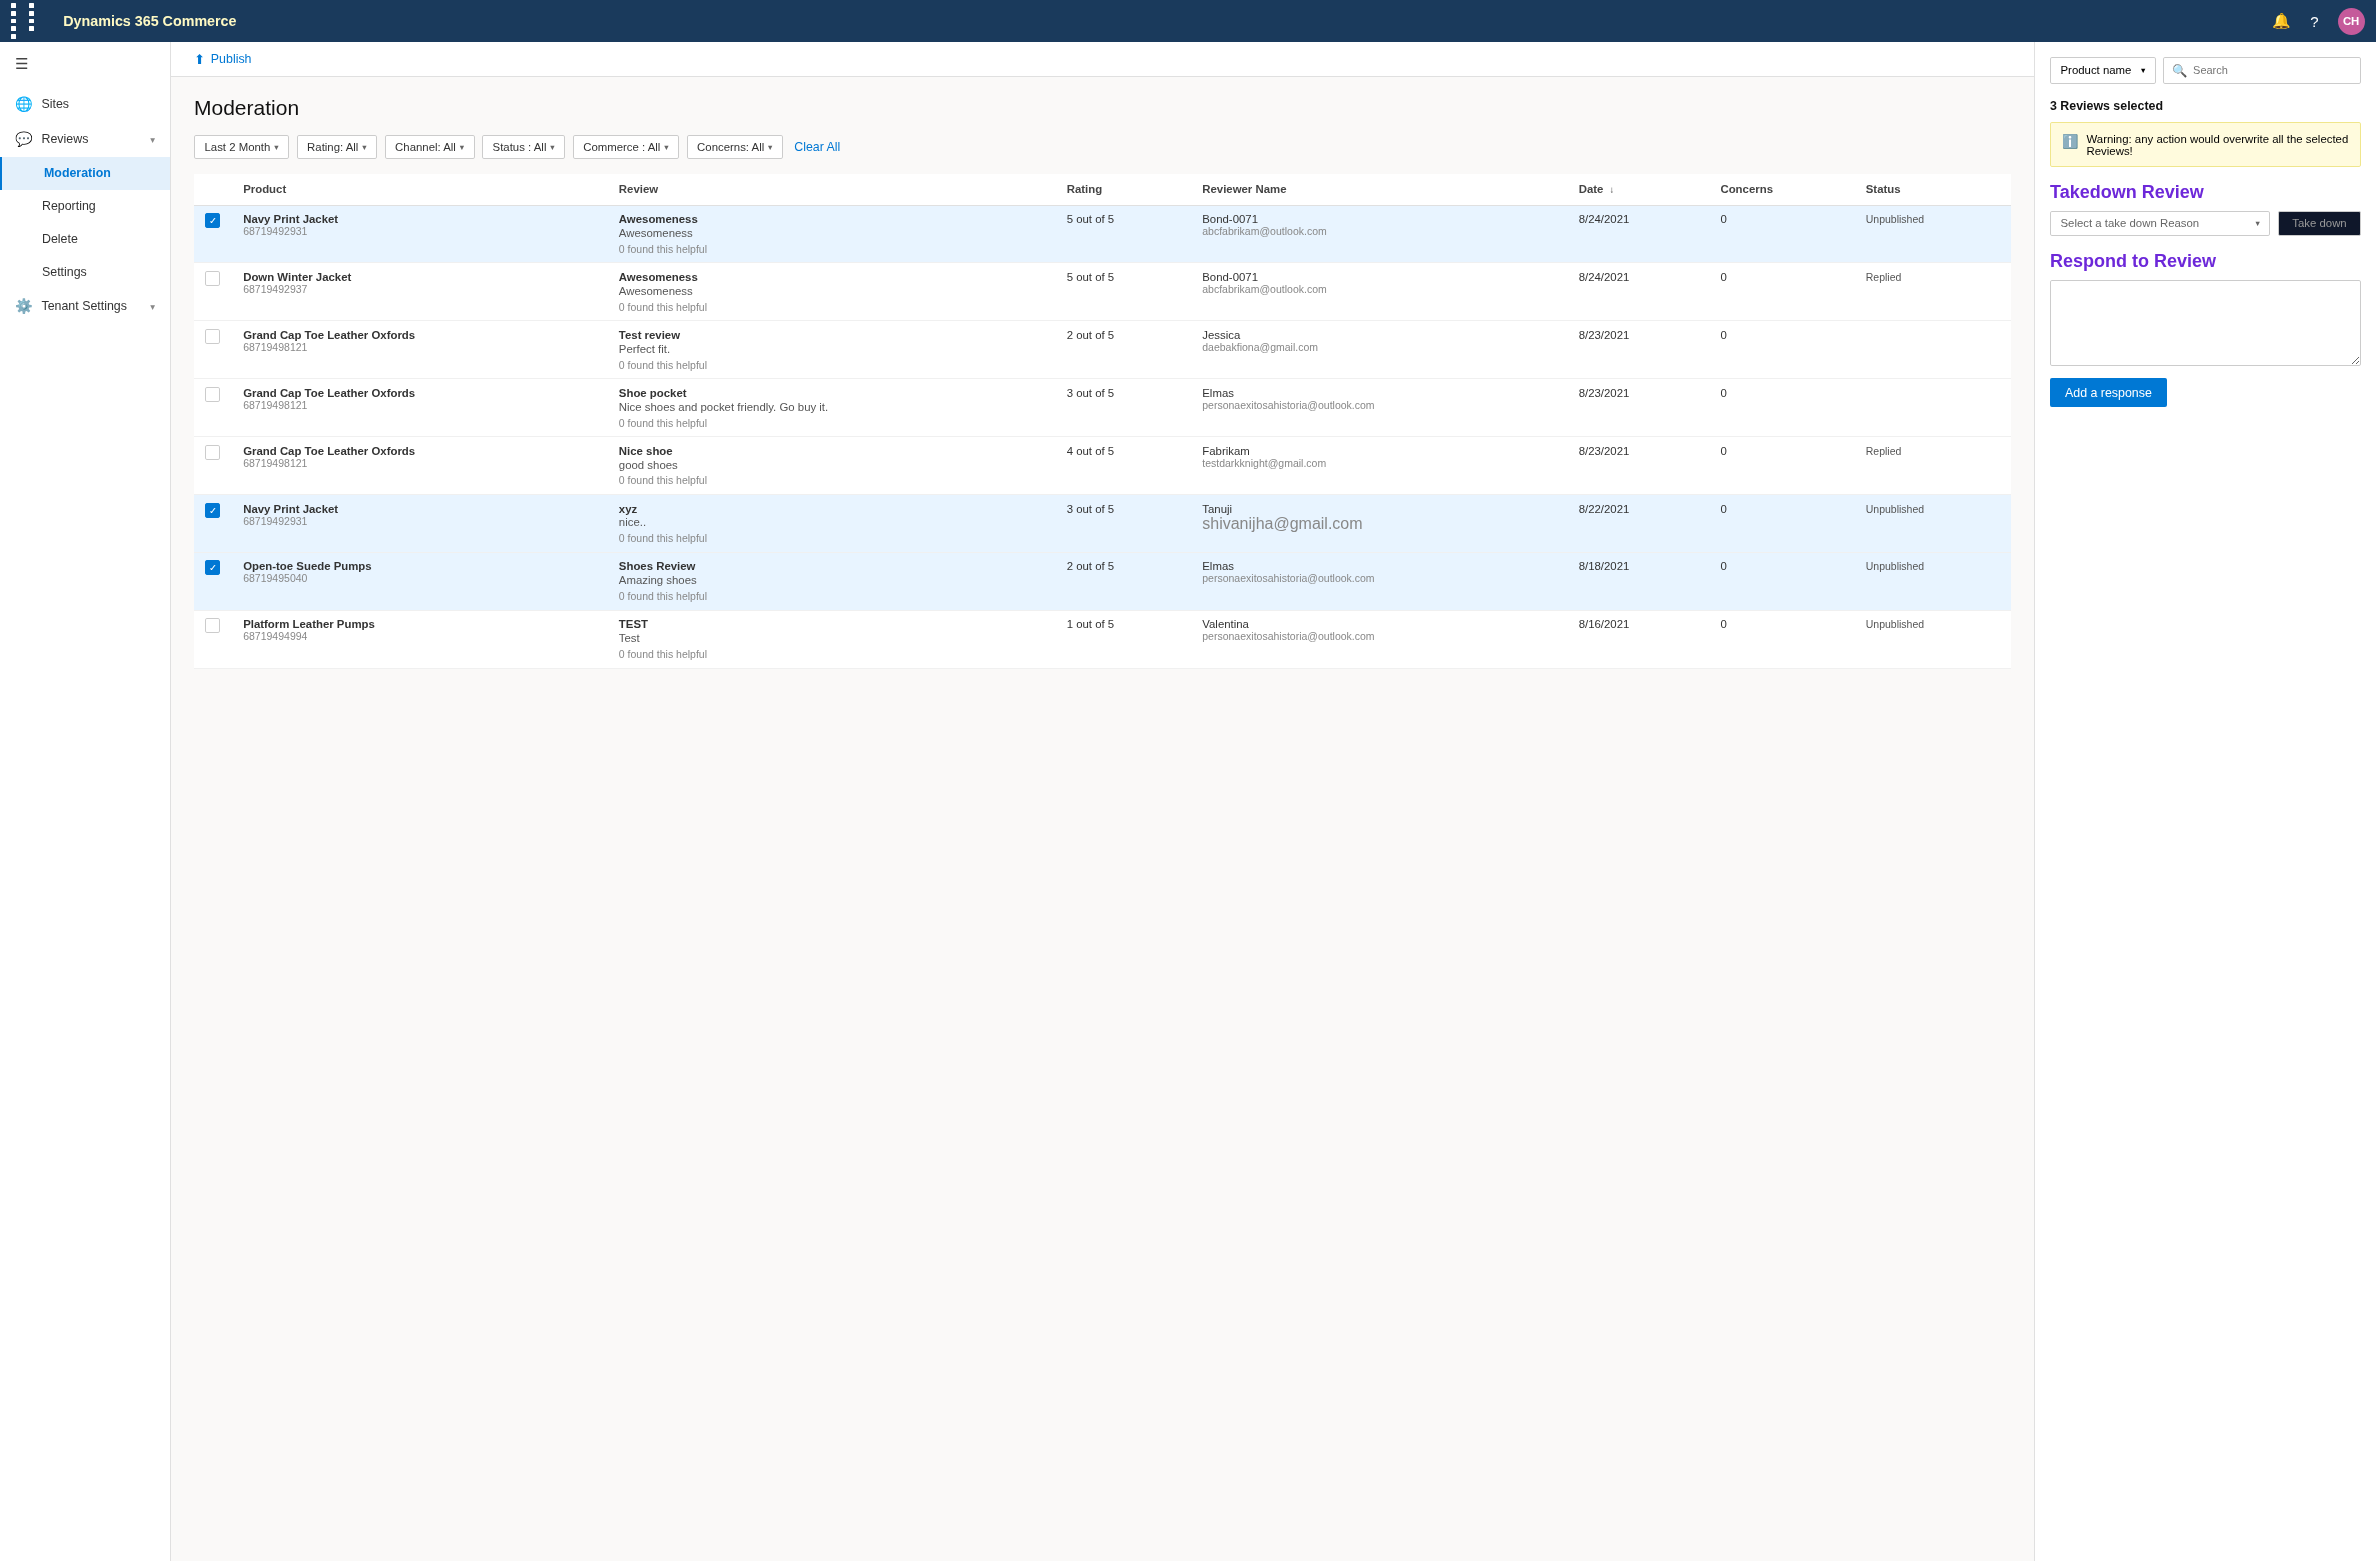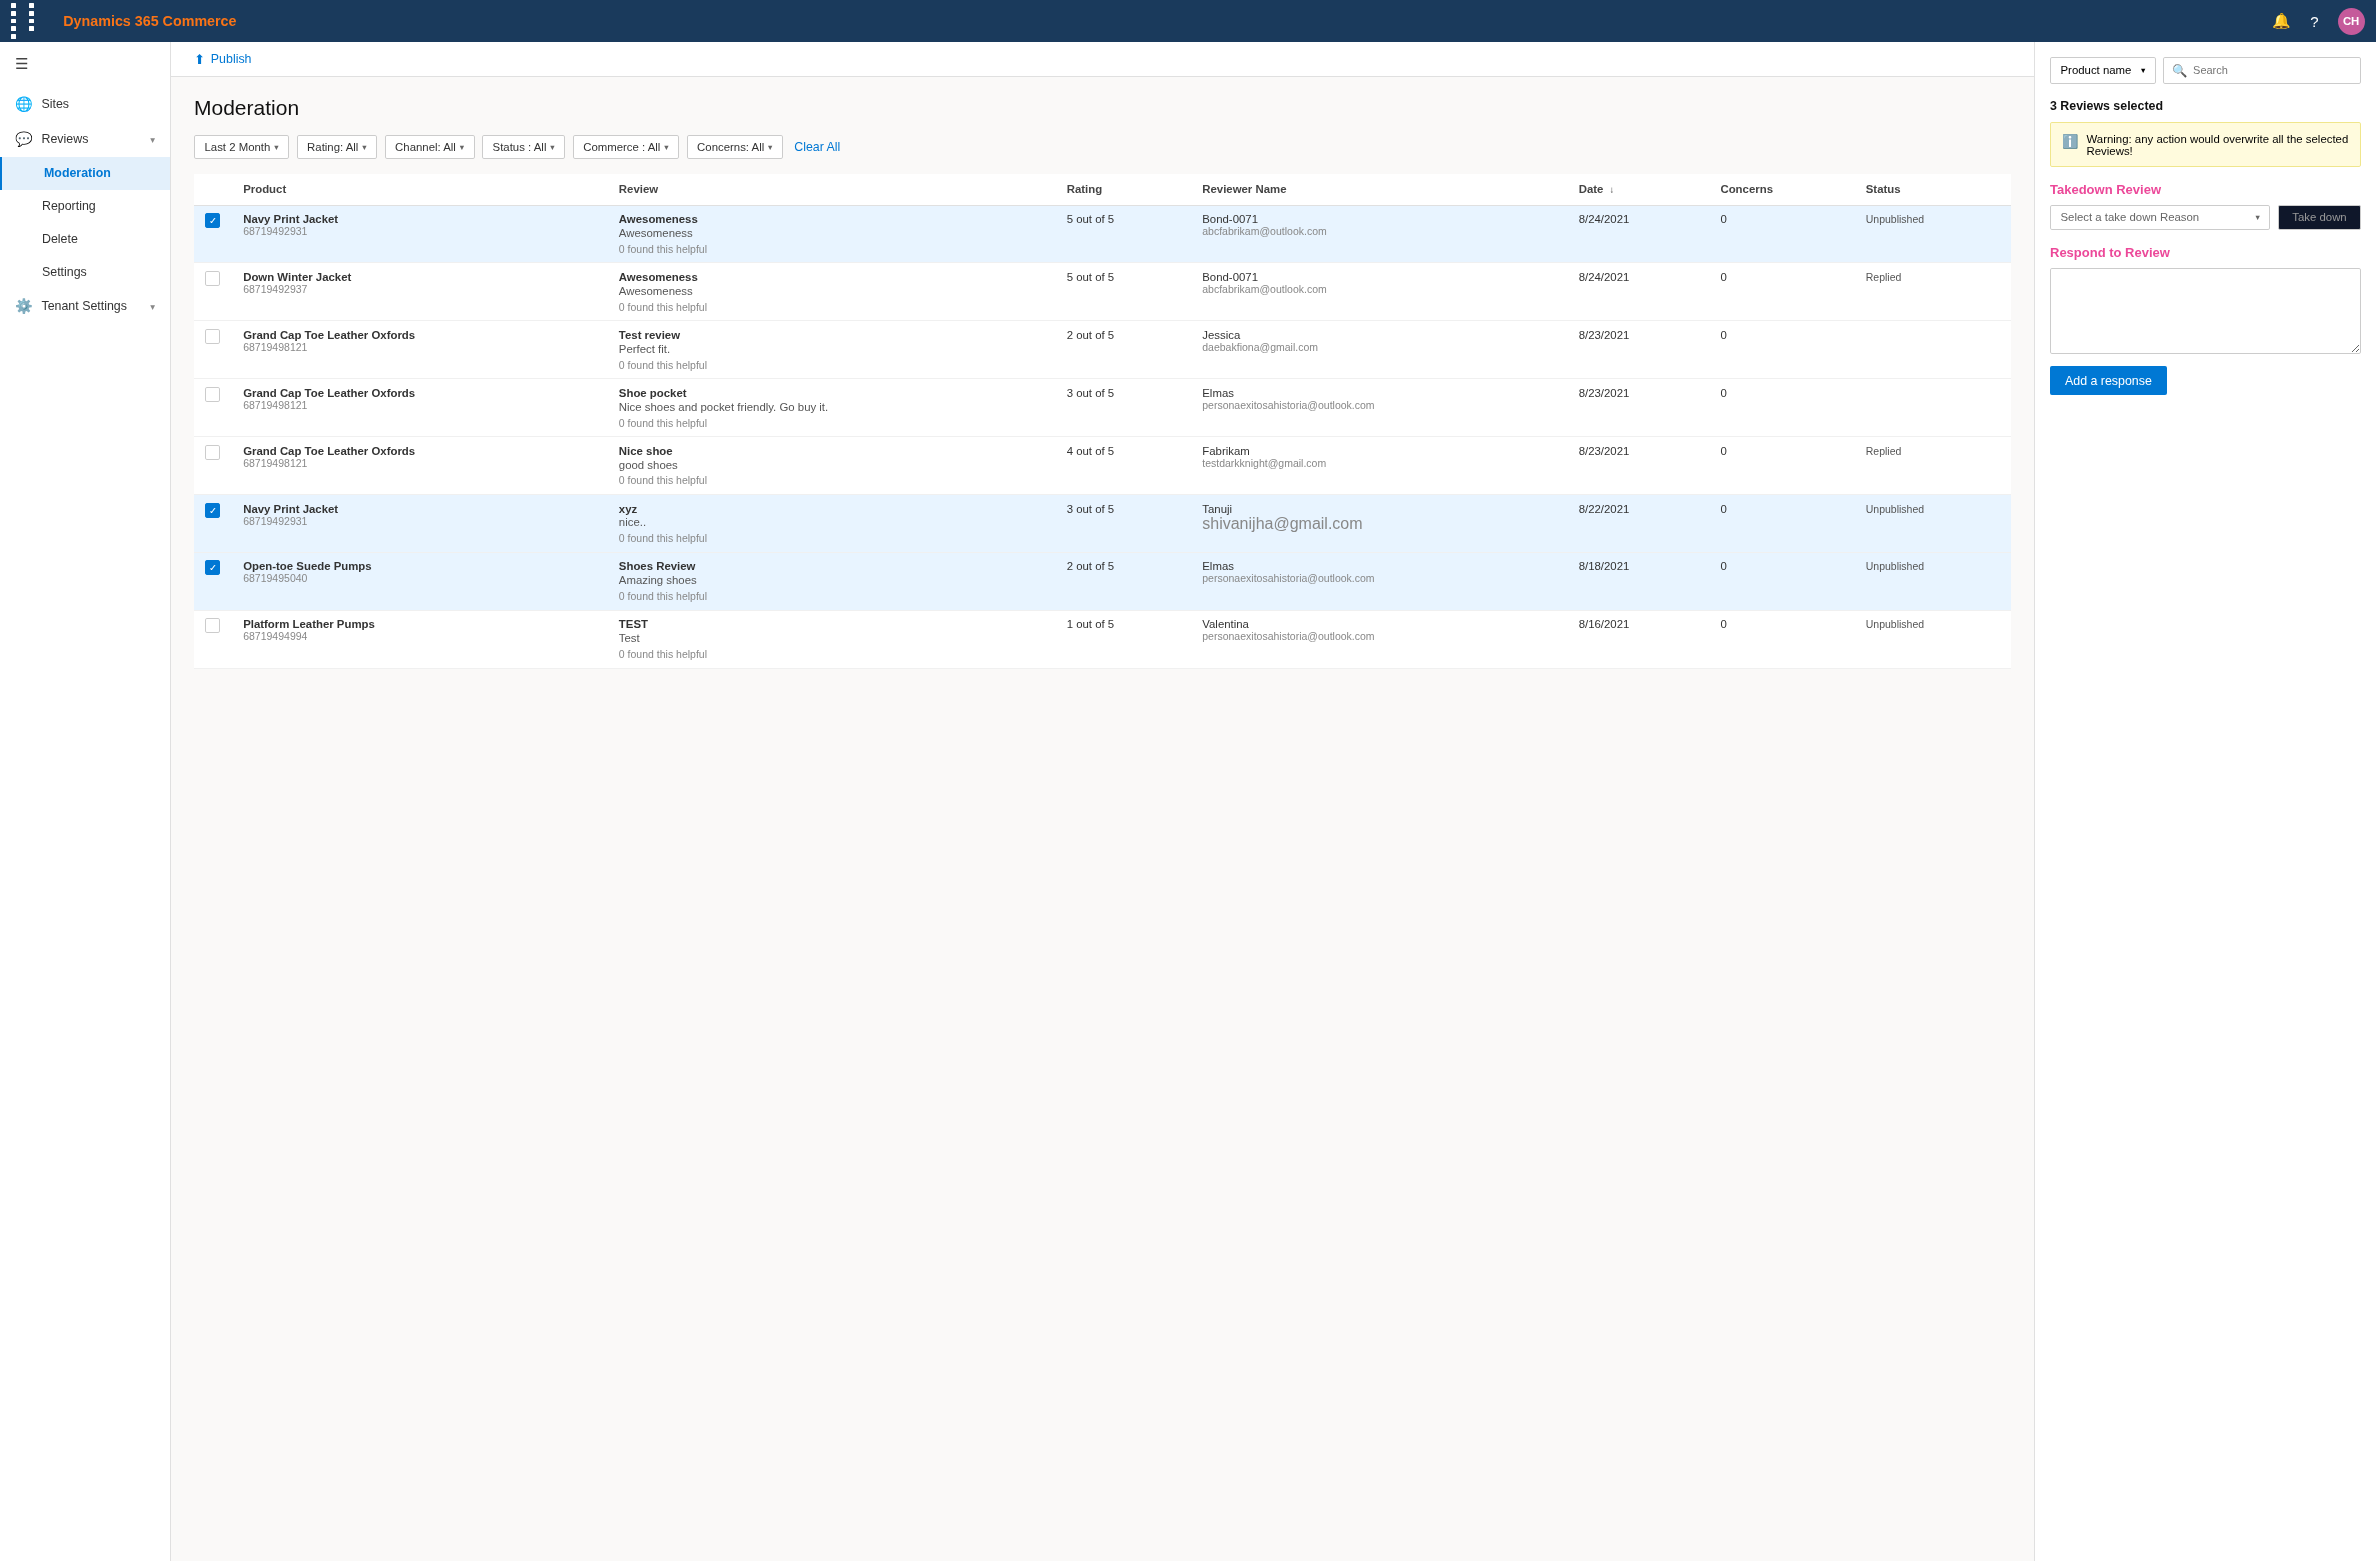--- a/index.html
+++ b/index.html
@@ -11,21 +11,21 @@
       height: 42px;
       display: flex;
       align-items: center;
       padding: 0 11.4px;
       gap: 11.4px;
       flex-shrink: 0;
       color: white;
     }
     .top-nav-grid { display: grid; grid-template-columns: 15px 15px; gap: 2.9px; cursor: pointer; }
     .top-nav-grid span { width: 4.8px; height: 4.8px; background: white; display: block; border-radius: 0.5px; }
-    .top-nav-logo { color: #f97316; font-size: 14.3px; font-weight: 600; margin-left: 7.6px; }
+    .top-nav-logo { color: #fef9c3; font-size: 14.3px; font-weight: 600; margin-left: 7.6px; }
     .top-nav-spacer { flex: 1; }
     .top-nav-icon { color: white; font-size: 15px; cursor: pointer; margin-left: 7.6px; }
     .top-nav-avatar { width: 27px; height: 27px; background: #c55a9b; border-radius: 50%; display: flex; align-items: center; justify-content: center; color: white; font-size: 11.4px; font-weight: 700; cursor: pointer; margin-left: 7.6px; }
 
     
     .main-layout { display: flex; flex: 1; overflow: hidden; }
 
     
     .sidebar {
       width: 171px;
@@ -181,21 +181,21 @@
       border-radius: 1.9px;
       padding: 9.5px 11.4px;
       display: flex;
       gap: 7.6px;
       align-items: flex-start;
       margin-bottom: 15px;
       font-size: 11.4px;
     }
     .warning-icon { color: #b8860b; font-size: 13.3px; margin-top: 1px; }
 
-    .section-title { font-size: 13px; font-weight: 600; color: #ec4899; margin-bottom: 7.6px; }
+    .section-title { font-size: 18px; font-weight: 600; color: #6d28d9; margin-bottom: 7.6px; }
 
     .takedown-row { display: flex; gap: 7.6px; margin-bottom: 15px; }
     .takedown-select {
       flex: 1;
       display: flex;
       align-items: center;
       justify-content: space-between;
       padding: 5.7px 9.5px;
       border: 1px solid #ccc;
       border-radius: 1.9px;

